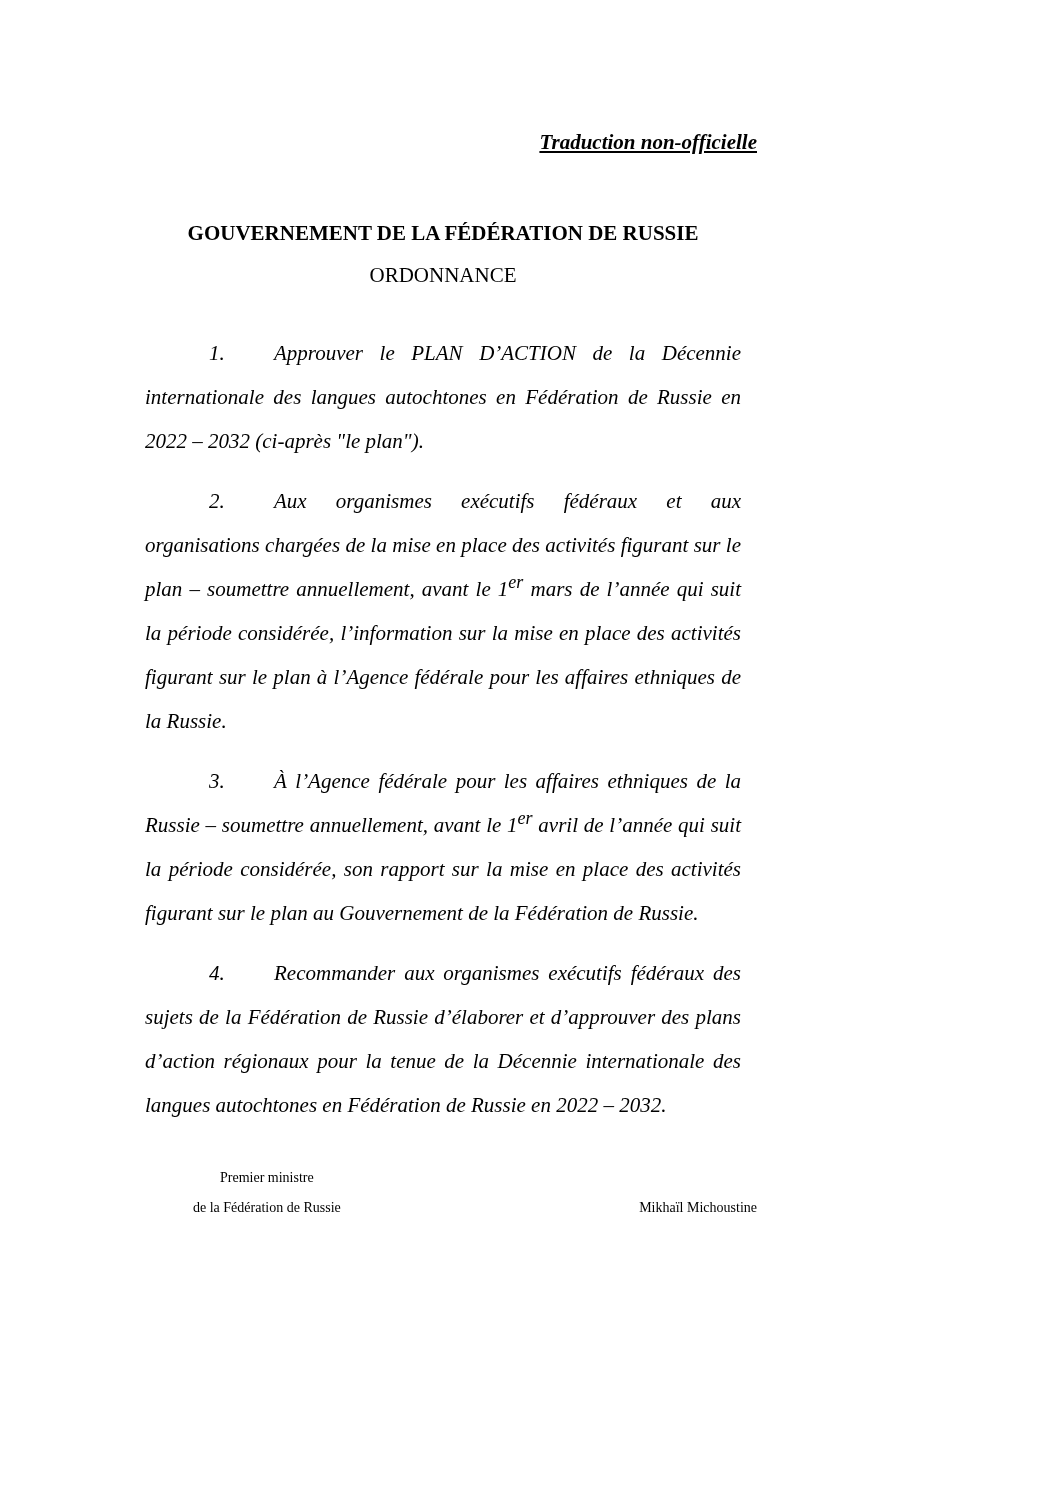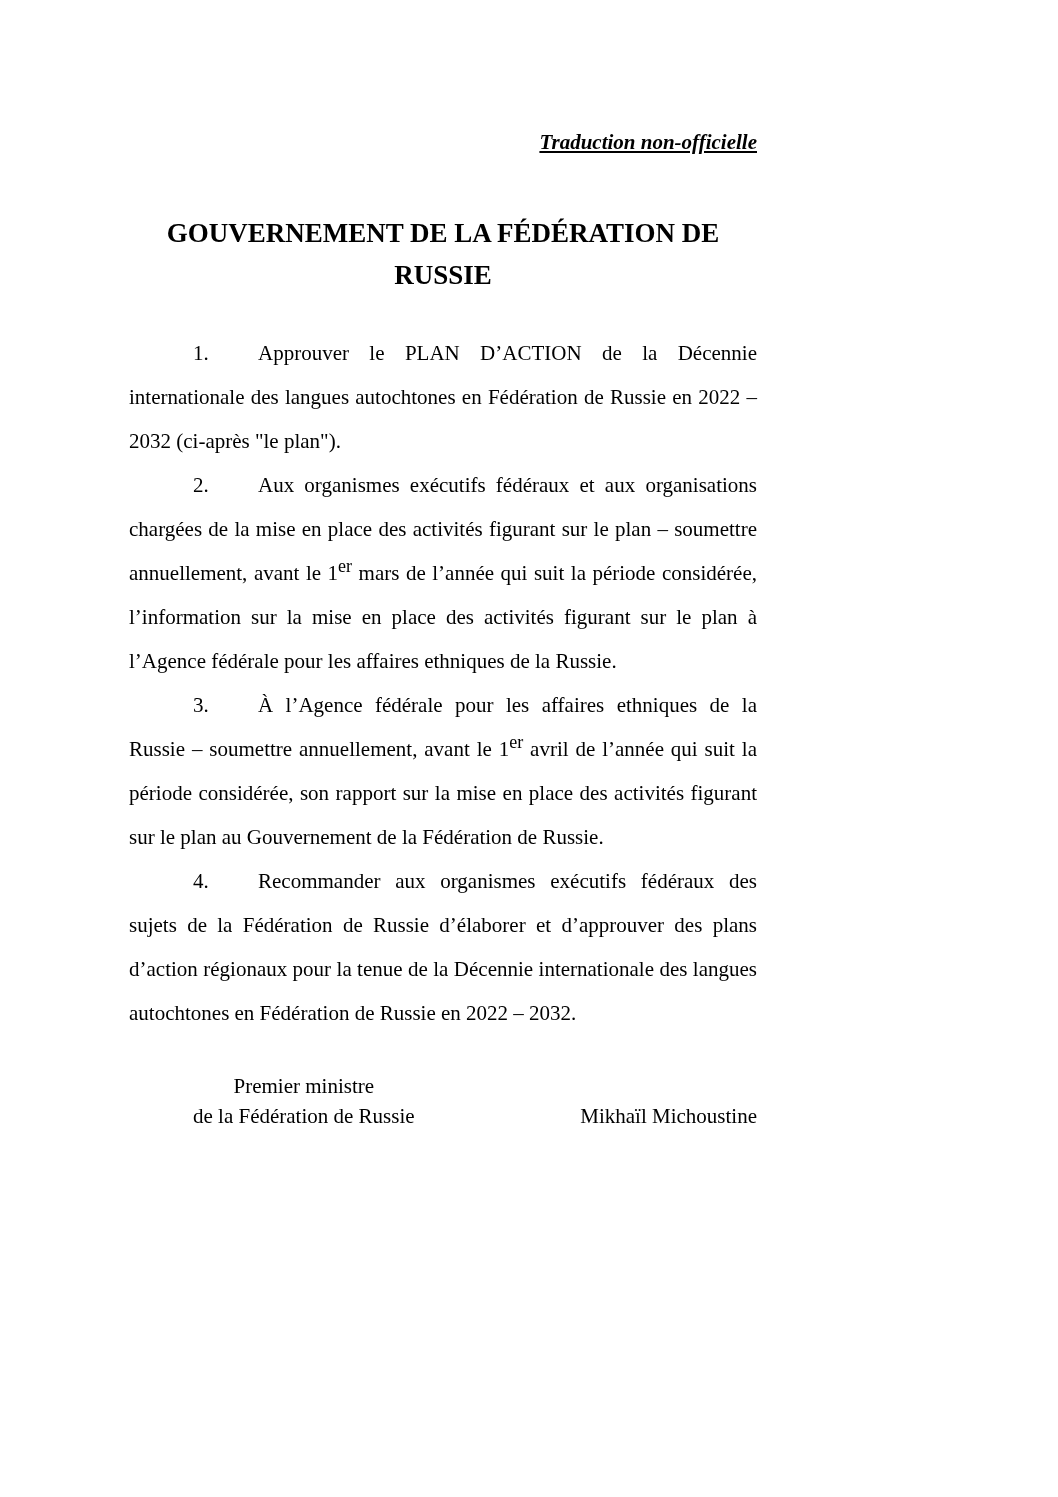--- a/index.html
+++ b/index.html
@@ -24,52 +24,53 @@
     line-height: 28px;
   }
   .annotation-line .annotation-text {
     font-weight: bold;
     font-style: italic;
     text-decoration: underline;
   }
   .title-block {
     margin-top: 56px;
     text-align: center;
-    font-size: 27px;
+    font-size: 21px;
     line-height: 42px;
   }
   .doc-title {
     font-weight: bold;
   }
   .doc-body {
     margin-top: 35px;
     font-size: 21px;
     line-height: 44px;
   }
   .doc-body p {
-    margin: 0;
+    margin: 16px;
     text-align: justify;
     text-indent: 64px;
+    font-style: italic;
   }
   .para-num {
     display: inline-block;
     width: 65px;
     text-indent: 0;
   }
   sup {
     font-size: 18px;
     line-height: 0;
     vertical-align: super;
   }
   .signature-block {
     margin-top: 36px;
     display: flex;
     justify-content: space-between;
     align-items: flex-end;
-    font-size: 21px;
+    font-size: 14px;
     line-height: 30px;
   }
   .signer-role {
     margin-left: 64px;
     text-align: center;
   }
   .signer-name {
     text-align: left;
   }
 </style>
@@ -77,20 +78,21 @@
 <body>
 
 <div class="page">
 
   <div class="annotation-line">
     <span class="annotation-text">Traduction non-officielle</span>
   </div>
 
   <div class="title-block">
     <div class="doc-title">GOUVERNEMENT DE LA FÉDÉRATION DE RUSSIE</div>
+    <div>ORDONNANCE</div>
   </div>
 
   <div class="doc-body">
     <p><span class="para-num">1.</span><span>Approuver le PLAN D’ACTION de la Décennie internationale des langues autochtones en Fédération de Russie en 2022 – 2032 (ci-après "le plan").</span><sup></sup><span></span></p>
 
     <p><span class="para-num">2.</span><span>Aux organismes exécutifs fédéraux et aux organisations chargées de la mise en place des activités figurant sur le plan – soumettre annuellement, avant le 1</span><sup>er</sup><span> mars de l’année qui suit la période considérée, l’information sur la mise en place des activités figurant sur le plan à l’Agence fédérale pour les affaires ethniques de la Russie.</span></p>
 
     <p><span class="para-num">3.</span><span>À l’Agence fédérale pour les affaires ethniques de la Russie – soumettre annuellement, avant le 1</span><sup>er</sup><span> avril de l’année qui suit la période considérée, son rapport sur la mise en place des activités figurant sur le plan au Gouvernement de la Fédération de Russie.</span></p>
 
     <p><span class="para-num">4.</span><span>Recommander aux organismes exécutifs fédéraux des sujets de la Fédération de Russie d’élaborer et d’approuver des plans d’action régionaux pour la tenue de la Décennie internationale des langues autochtones en Fédération de Russie en 2022 – 2032.</span><sup></sup><span></span></p>

